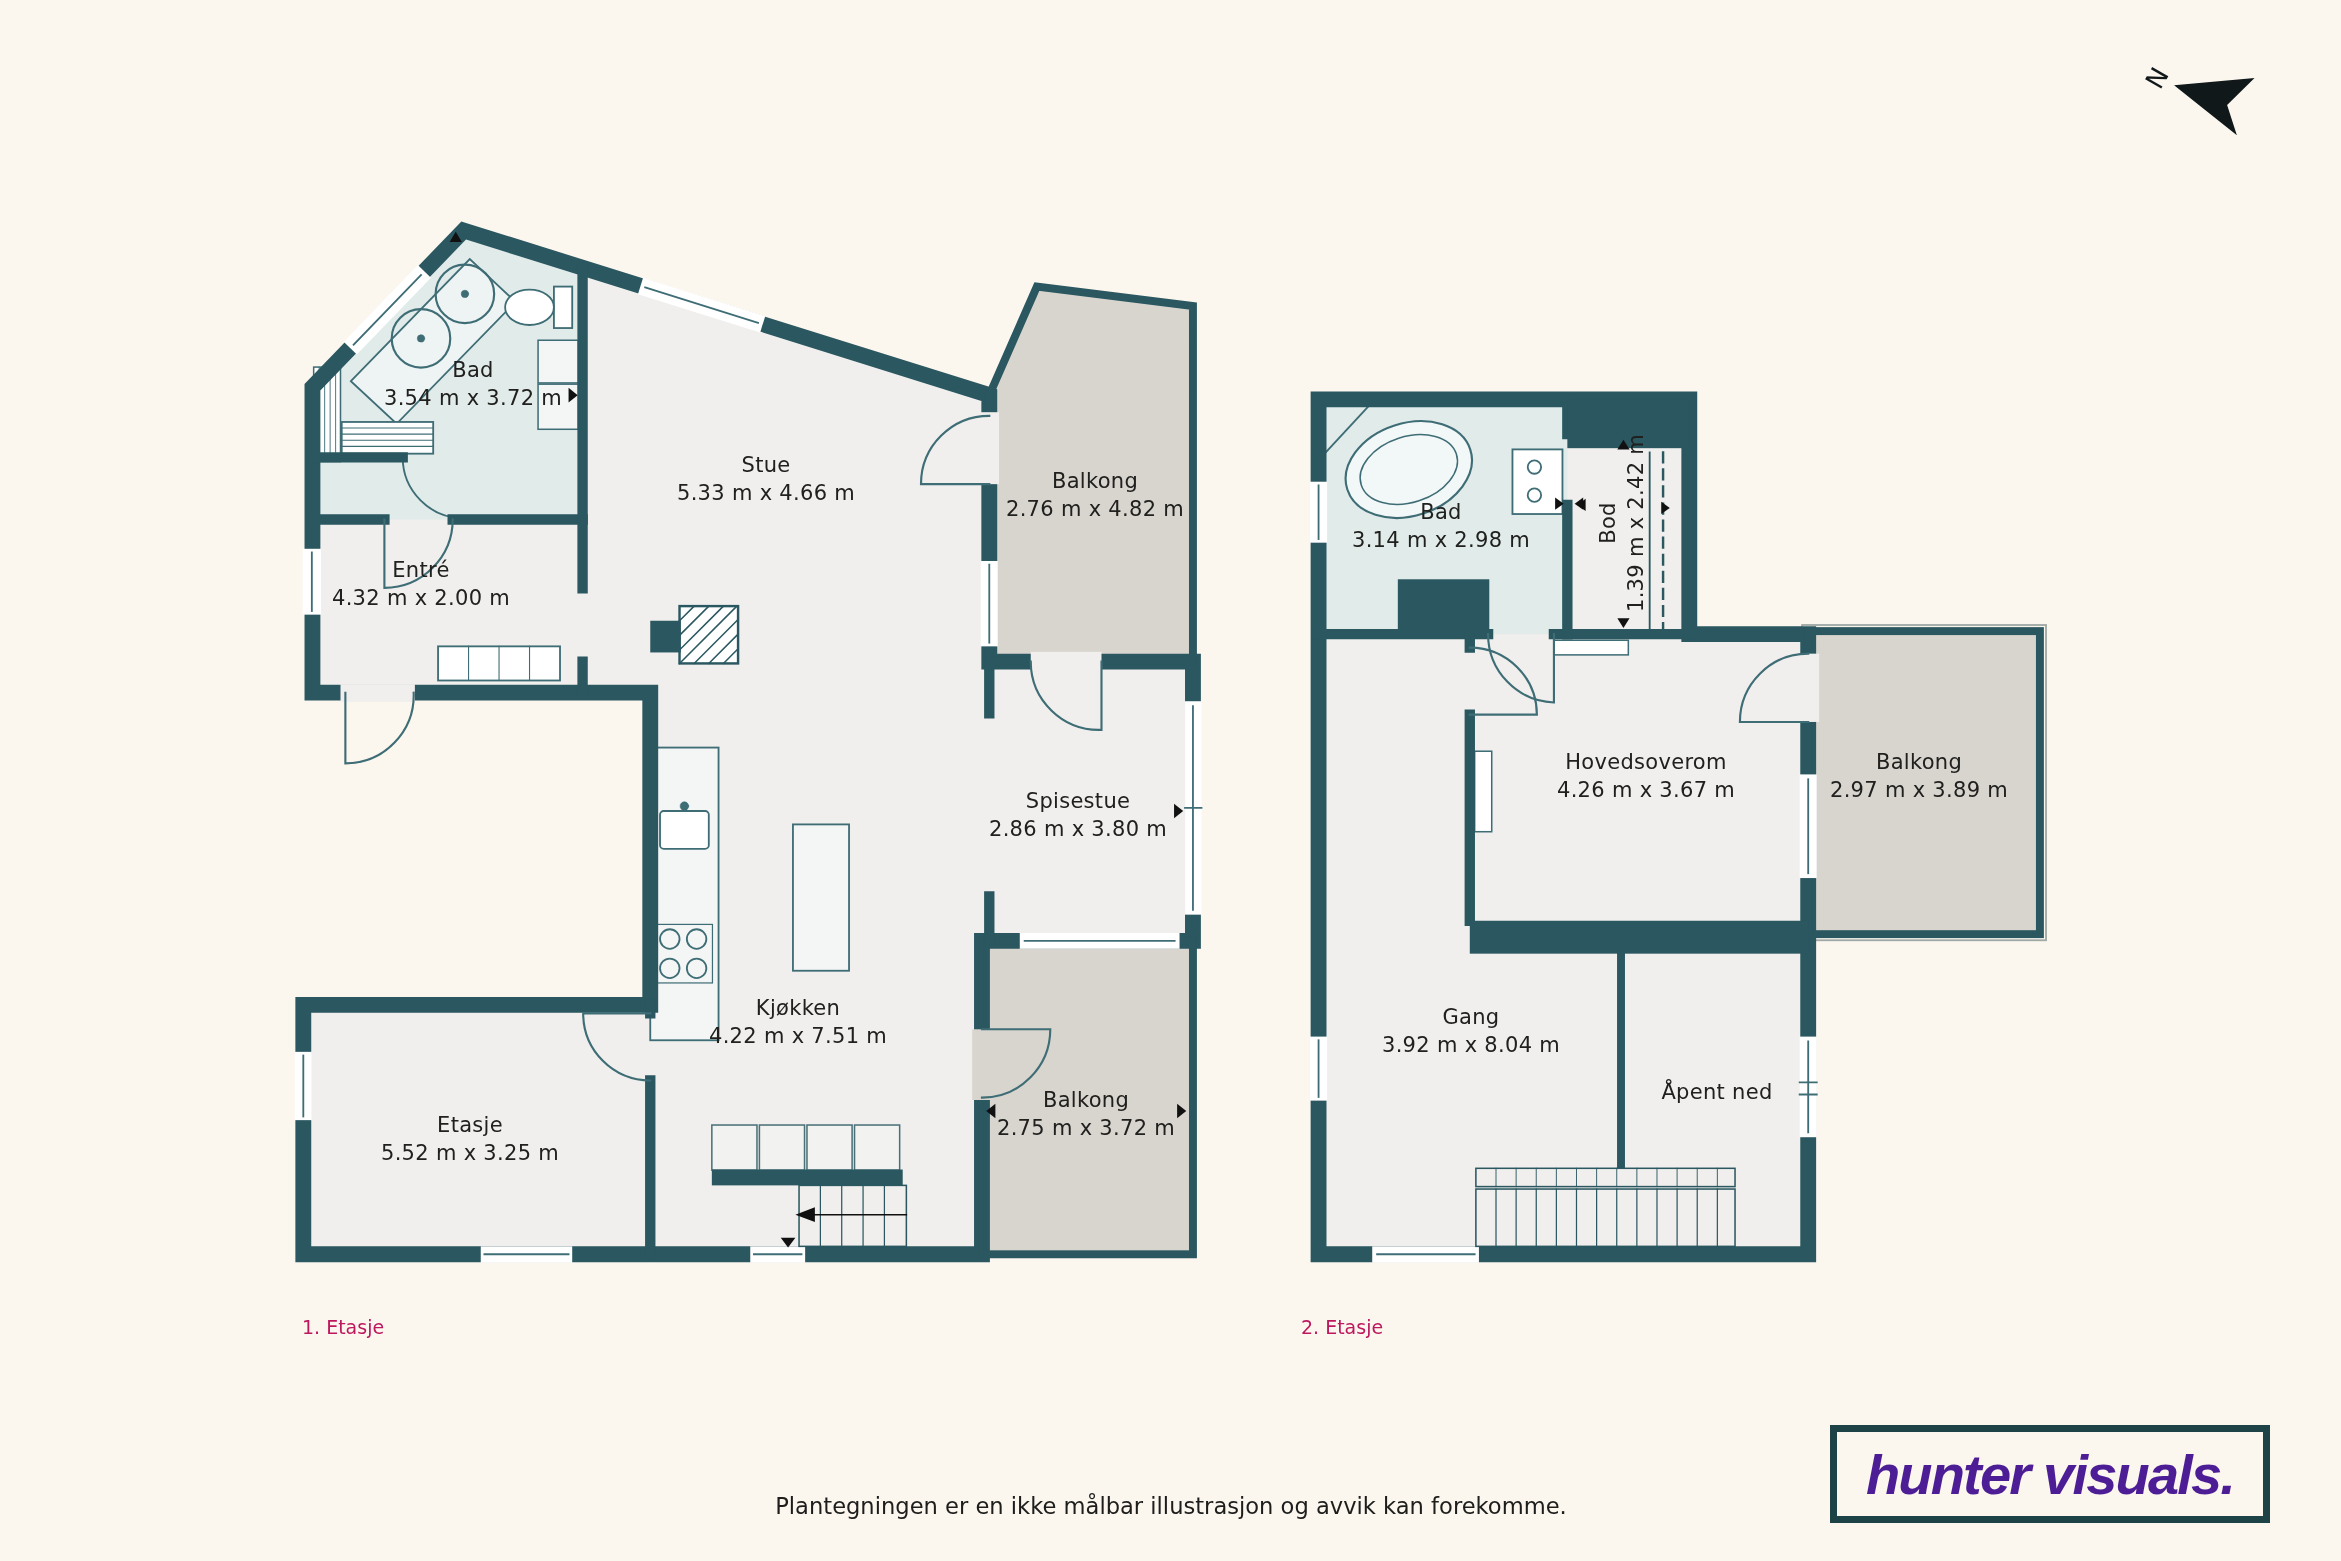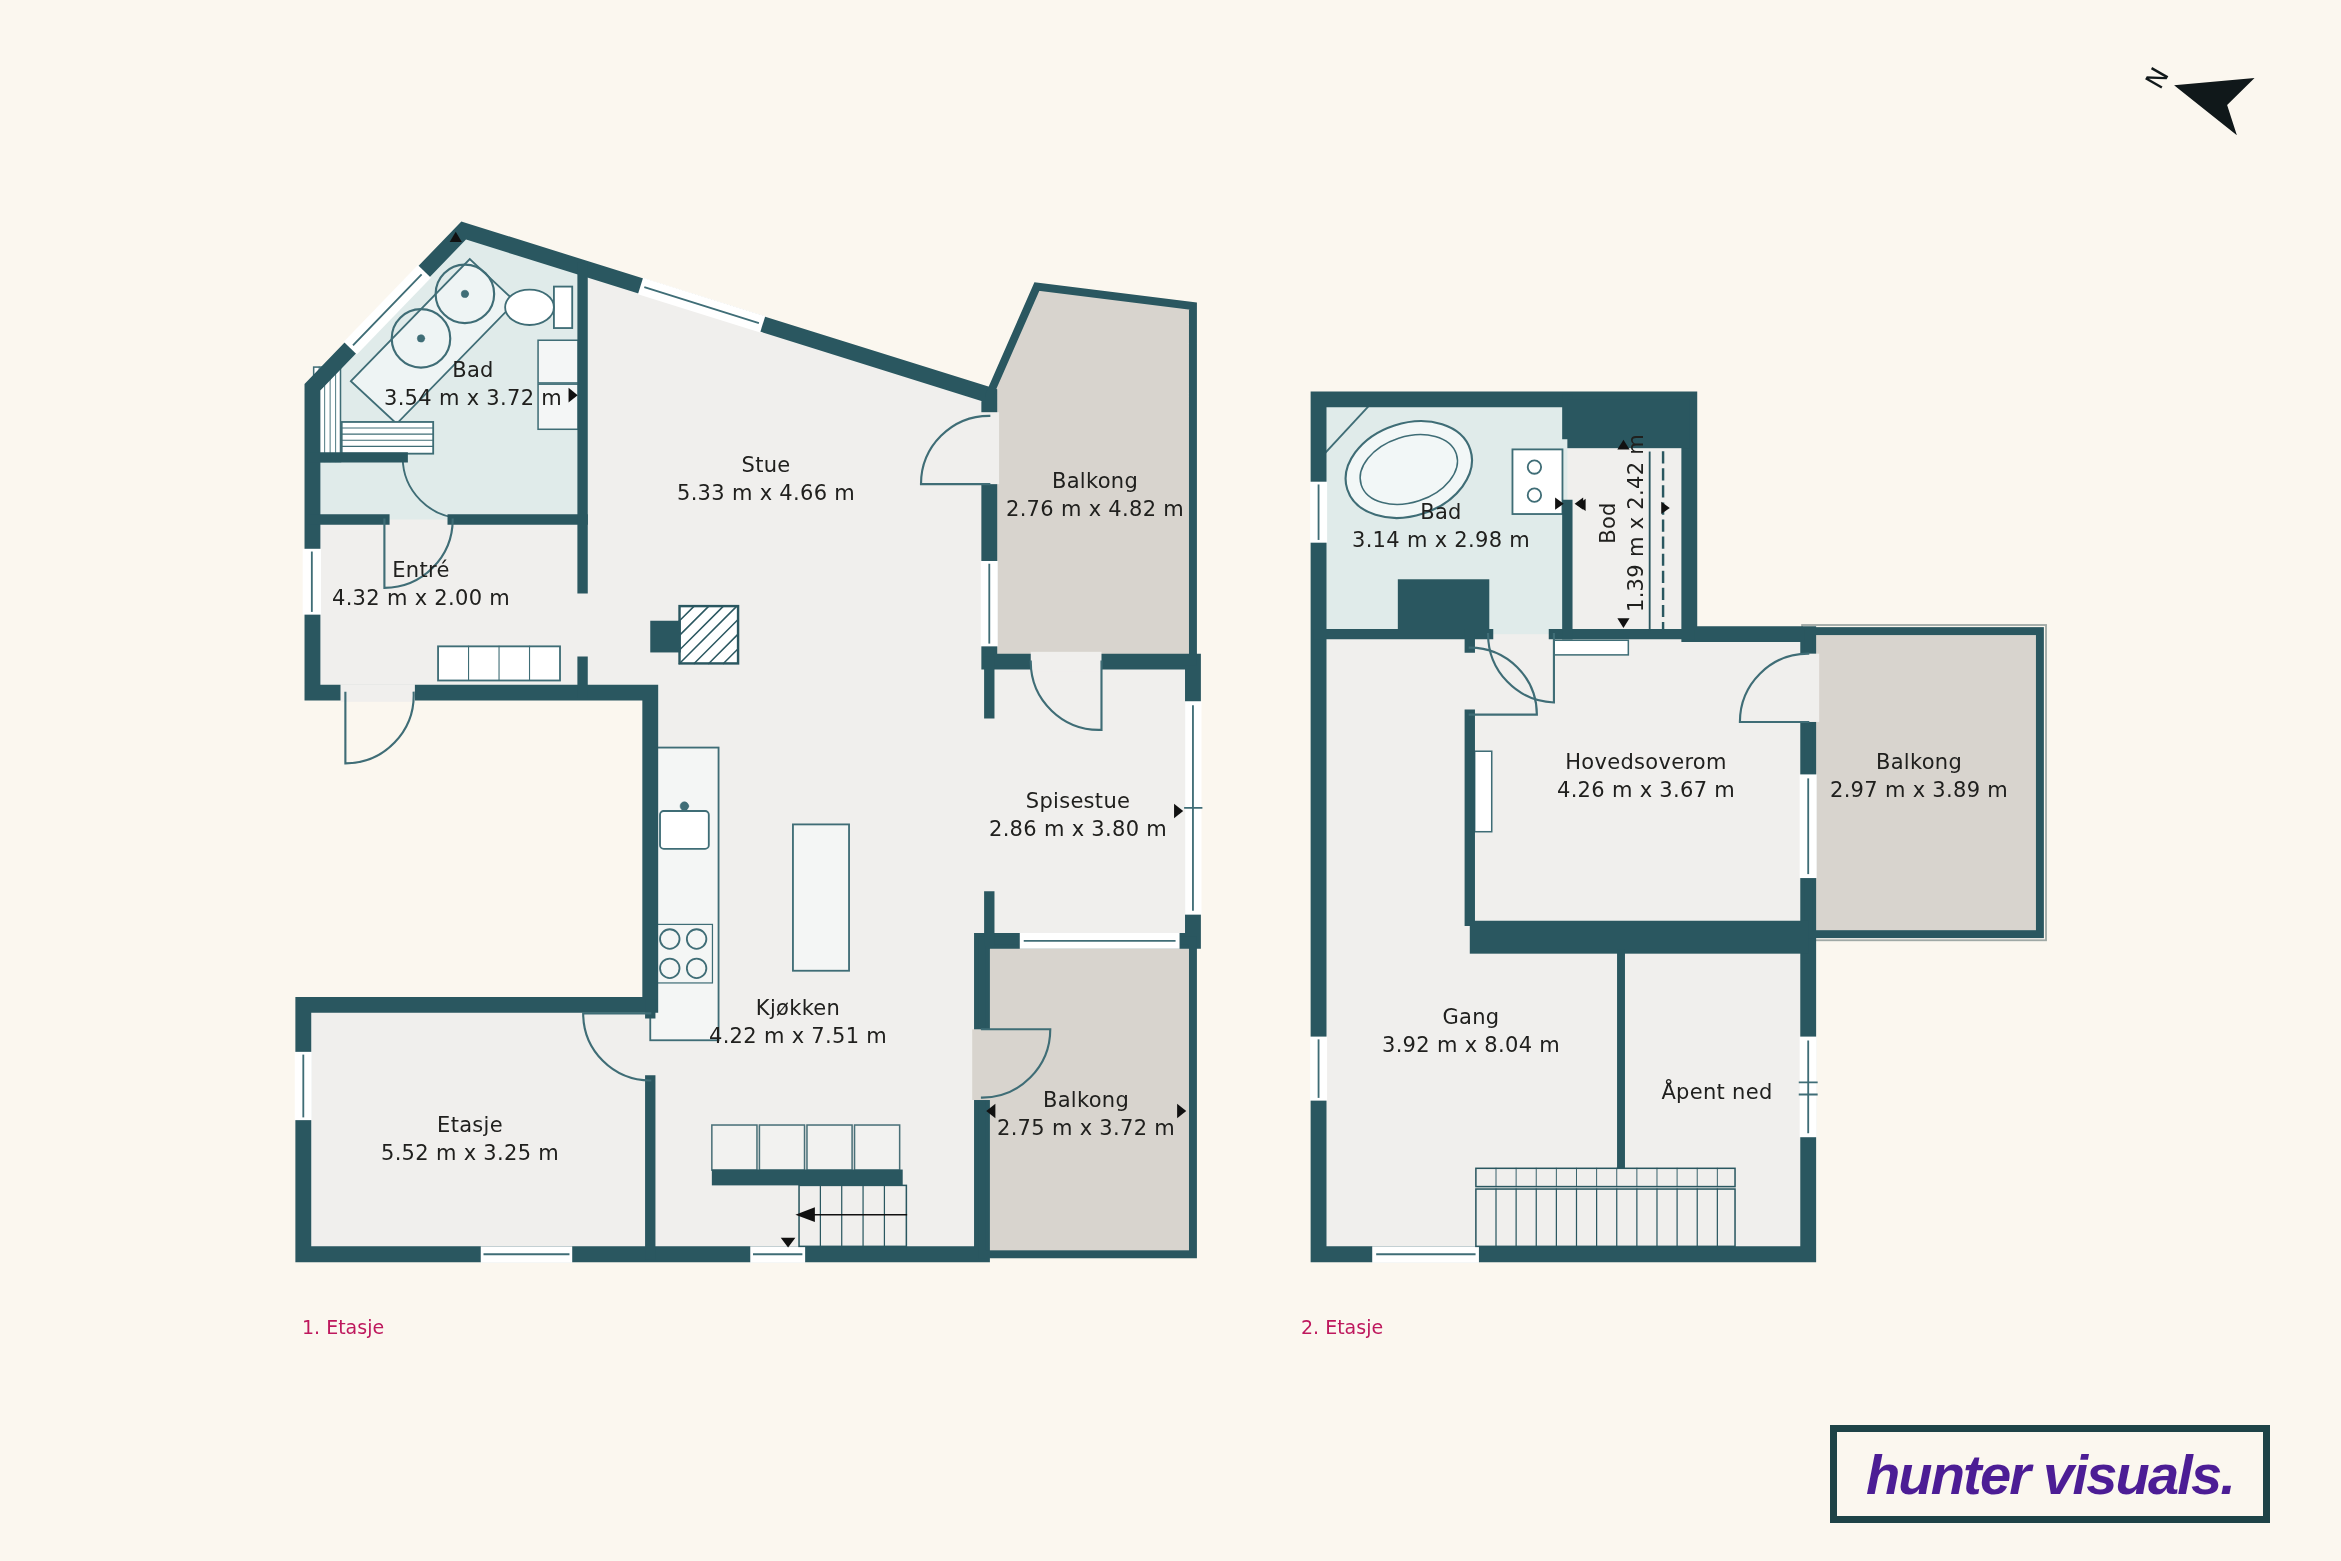--- a/index.html
+++ b/index.html
@@ -304,19 +304,20 @@
 </div>
 <div class="room-label" style="left:1717px;top:1092px">
   <div>Åpent ned</div>
 </div>
 
 <div class="floor-caption" style="left:302px;top:1316px">1. Etasje</div>
 <div class="floor-caption" style="left:1301px;top:1316px">2. Etasje</div>
 
 <div class="north-n">N</div>
 
+<div class="disclaimer">Plantegningen er en ikke målbar illustrasjon og avvik kan forekomme.</div>
 
 <div class="logo-box">
   <span class="logo-text">hunter visuals.</span>
 </div>
 
 </div>
 
 
 </body></html>

